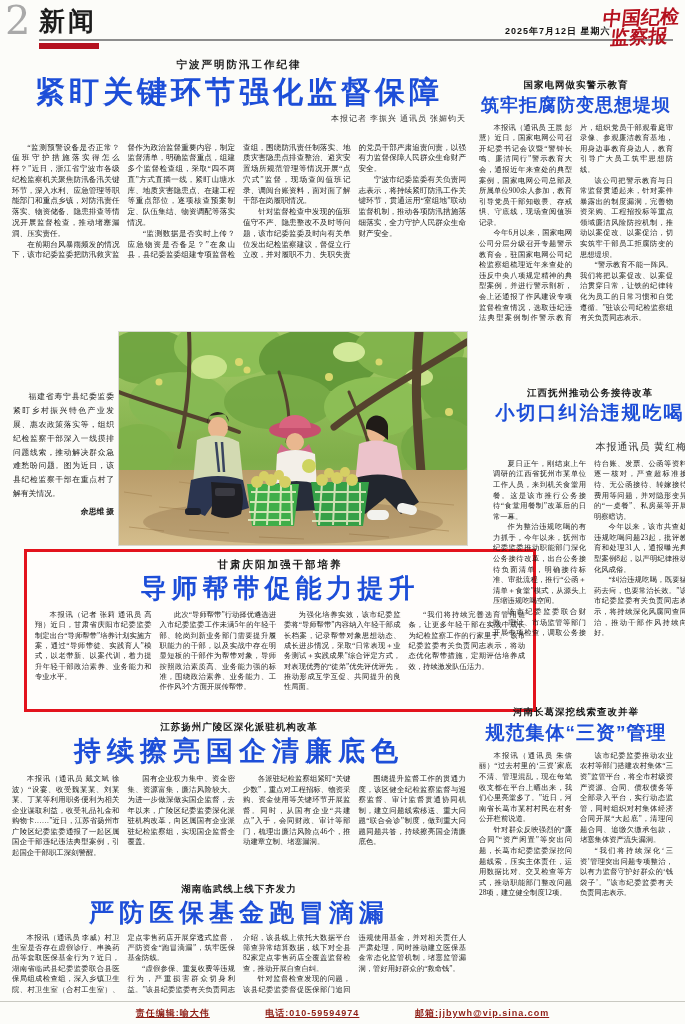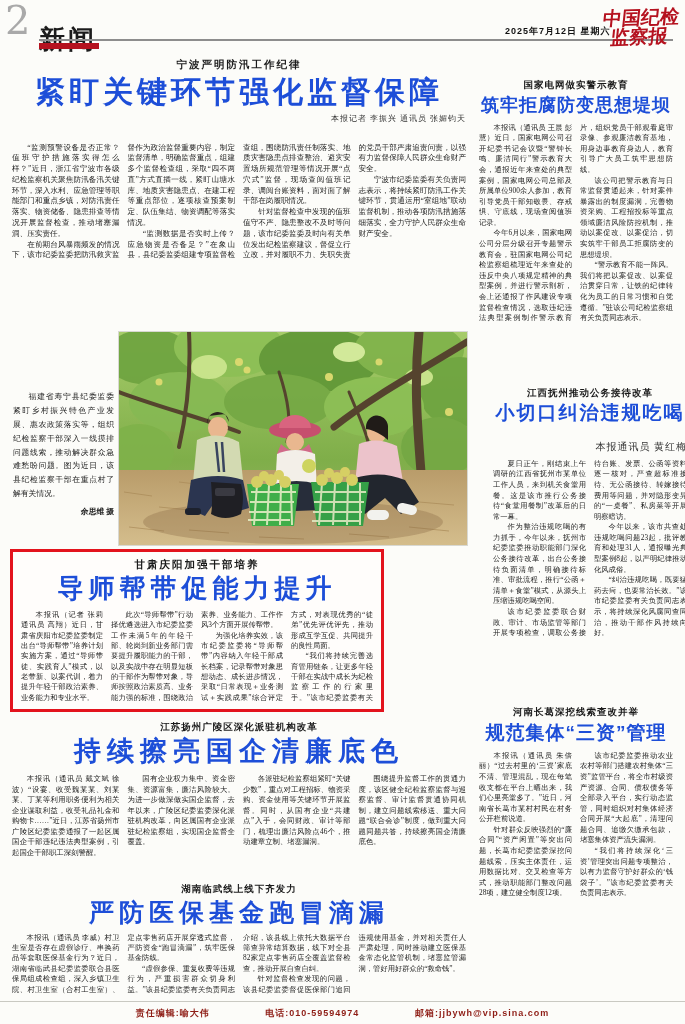--- a/index.html
+++ b/index.html
@@ -4,21 +4,21 @@
 <style>
   html,body{margin:0;padding:0;}
   body{
     width:685px;height:1024px;position:relative;overflow:hidden;
     background:#fcfcf9;color:#1c1c1c;
     font-family:"Liberation Serif","DejaVu Serif",serif;
   }
   .abs{position:absolute;}
   
   .pagenum{left:5px;top:0px;font-size:40px;color:#a9a9a9;font-family:"DejaVu Serif",serif;line-height:1;}
-  .section-title{left:39px;top:22px;font-size:26px;font-weight:bold;letter-spacing:3px;font-family:"Liberation Sans",sans-serif;}
+  .section-title{left:39px;top:4px;font-size:26px;font-weight:bold;letter-spacing:3px;font-family:"Liberation Sans",sans-serif;}
   .head-rule{left:39px;top:39px;width:634px;border-top:2px solid #8d8d8d;}
   .head-redbar{left:39px;top:43px;width:60px;height:6px;background:#b5121f;}
   .head-date{top:25px;left:505px;font-size:9px;letter-spacing:1px;color:#111;font-family:"Liberation Sans",sans-serif;font-weight:bold;}
   .masthead{top:8px;left:598px;width:84px;font-size:19px;line-height:1.0;font-weight:900;color:#b5121f;
     font-family:"Liberation Serif",serif;transform:skewX(-8deg) rotate(-2deg);letter-spacing:0px;text-align:center;}
   
   .kicker{text-align:center;font-size:10.5px;letter-spacing:2px;color:#1a1a1a;font-weight:bold;}
   .kicker.small{font-size:9.5px;letter-spacing:1px;}
   .headline{text-align:center;font-weight:900;color:#1d4ed8;font-family:"Liberation Sans",sans-serif;line-height:1.15;}
   .byline{text-align:right;font-size:8px;color:#333;margin-top:3px;letter-spacing:1px;}
@@ -30,21 +30,21 @@
   .caption{font-size:7.8px;line-height:1.78;color:#222;text-align:justify;font-style:normal;}
   .caption p{margin:0;text-indent:2em;}
   .caption .credit{text-align:right;text-indent:0;margin-top:4px;font-weight:bold;}
   .photo{border:1px solid #d8d8d2;}
   
   .redbox{border:3px solid #e3131d;background:#fffdfb;box-sizing:border-box;padding:6px 8px 4px 8px;}
   
   .footer-rule{left:0;top:1001px;width:685px;border-top:1px solid #c9c9c2;}
   .footer{left:0;top:1007px;width:685px;text-align:center;font-size:9px;font-weight:bold;color:#8e1d15;
     font-family:"Liberation Sans",sans-serif;letter-spacing:1px;}
-  .footer span{margin:0 26px;}
+  .footer span{margin:0 26px;text-decoration:underline;}
 </style>
 </head>
 <body>
 
 <div class="abs pagenum">2</div>
 <div class="abs section-title">新闻</div>
 <div class="abs head-rule"></div>
 <div class="abs head-redbar"></div>
 <div class="abs head-date">2025年7月12日 星期六</div>
 <div class="abs masthead">中国纪检监察报</div>
@@ -172,21 +172,21 @@
           <circle cx="203" cy="148" r="6"></circle>
           <circle cx="218" cy="146" r="6"></circle>
           <circle cx="233" cy="148" r="6"></circle>
           <circle cx="210" cy="141" r="5"></circle>
           <circle cx="226" cy="140" r="5"></circle>
         </g>
   </g>
 </svg>
 </div>
 
-<div class="abs redbox" style="left:10px;top:549px;width:374px;height:163px;">
+<div class="abs redbox" style="left:24px;top:549px;width:512px;height:163px;">
   <div class="kicker">甘肃庆阳加强干部培养</div>
   <div class="headline" style="font-size:26px;letter-spacing:5px;margin-top:2px;">导师帮带促能力提升</div>
   <div class="bodytext cols4" style="height:94px;margin-top:6px;font-size:7.3px;">
     <p>本报讯（记者 张莉 通讯员 高翔）近日，甘肃省庆阳市纪委监委制定出台“导师帮带”培养计划实施方案，通过“导师带徒、实践育人”模式，以老带新、以案代训，着力提升年轻干部政治素养、业务能力和专业水平。</p>
     <p>此次“导师帮带”行动择优遴选进入市纪委监委工作未满5年的年轻干部、轮岗到新业务部门需要提升履职能力的干部，以及实战中存在明显短板的干部作为帮带对象，导师按照政治素质高、业务能力强的标准，围绕政治素养、业务能力、工作作风3个方面开展传帮带。</p>
     <p>为强化培养实效，该市纪委监委将“导师帮带”内容纳入年轻干部成长档案，记录帮带对象思想动态、成长进步情况，采取“日常表现＋业务测试＋实践成果”综合评定方式，对表现优秀的“徒弟”优先评优评先，推动形成互学互促、共同提升的良性局面。</p>
     <p>“我们将持续完善选育管用链条，让更多年轻干部在实战中成长为纪检监察工作的行家里手。”该市纪委监委有关负责同志表示，将动态优化帮带措施，定期评估培养成效，持续激发队伍活力。</p>
   </div>
 </div>
 

